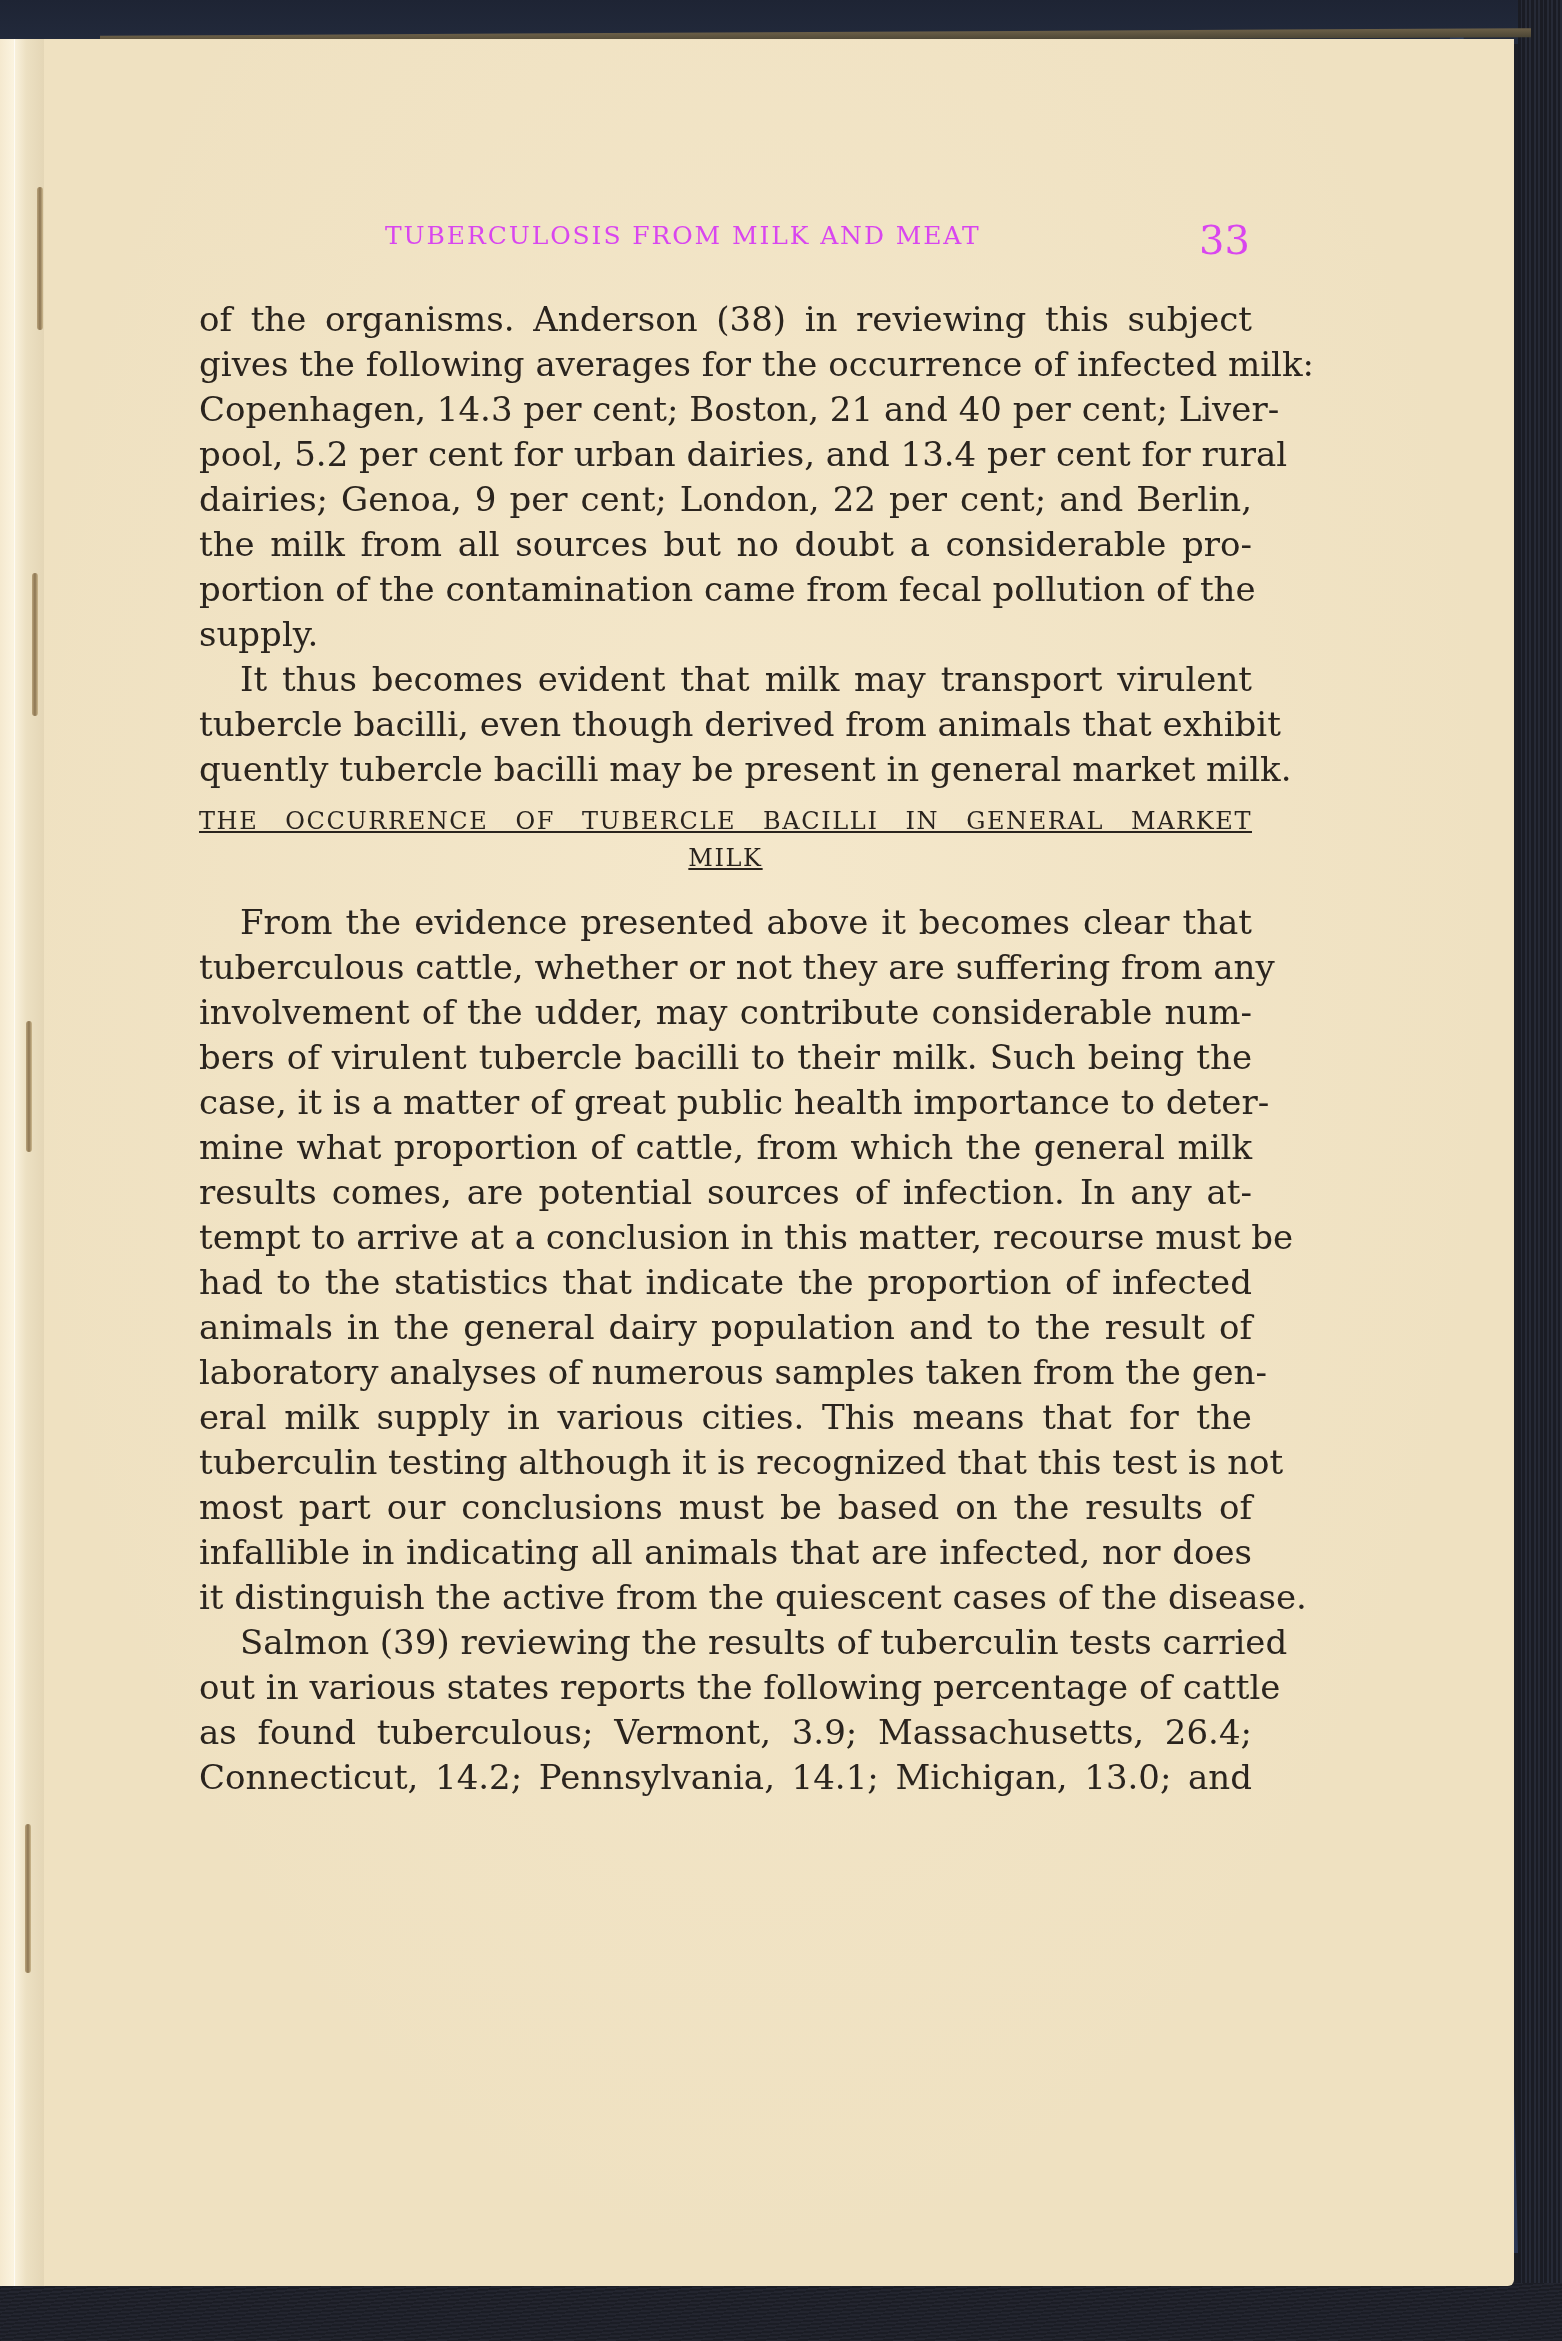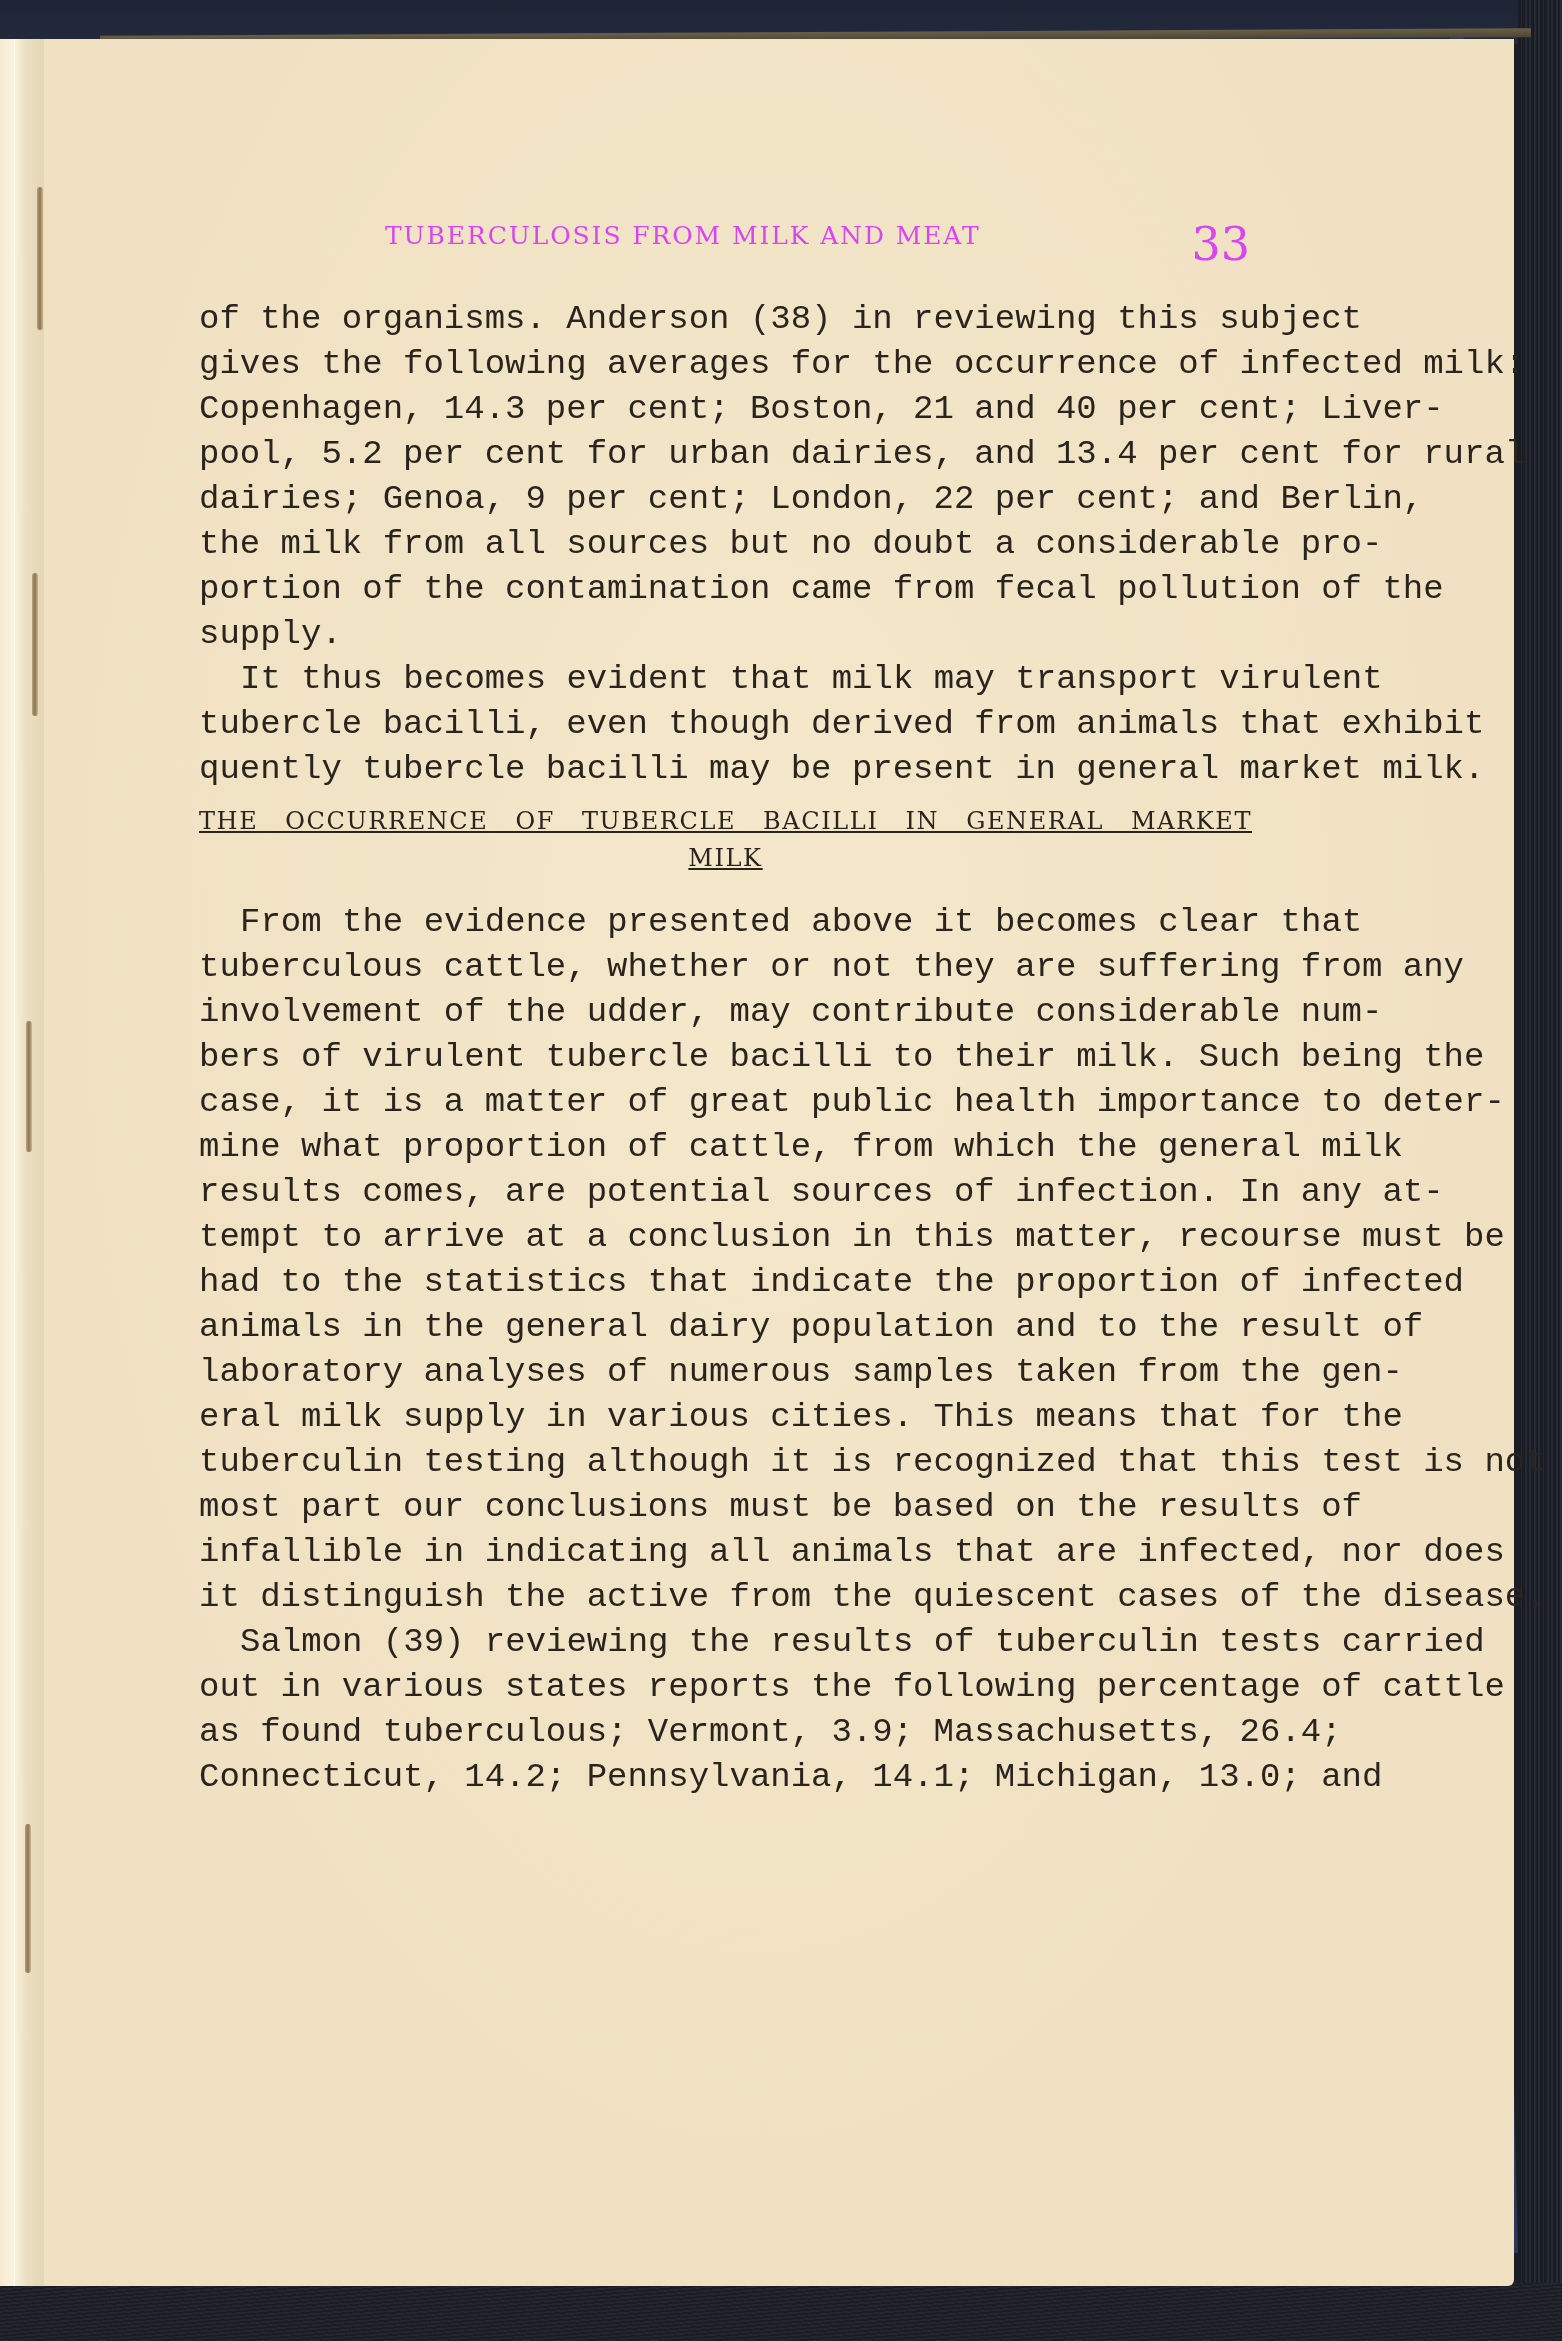--- a/index.html
+++ b/index.html
@@ -85,38 +85,37 @@
       color: #d946ef;
       white-space: nowrap;
     }
     .running-head .title {
       position: absolute;
       left: 0; top: 0;
     }
     .running-head .page-num {
       position: absolute;
       right: 0; top: -3.7px;
-      font-size: 46px;
+      font-size: 40px;
       letter-spacing: 0;
     }
     .text-block {
       position: absolute;
       left: 199px; top: 297px;
       width: 1053px;
       color: #2a241e;
       font-size: 34px;
       line-height: 45px;
     }
     .line {
       display: block;
       white-space: nowrap;
       text-align: justify;
       text-align-last: justify;
       height: 45px;
-      font-family: Liberation Mono, monospace;
     }
     .line.last {
       text-align-last: left;
     }
     .line.indent {
       padding-left: 41px;
     }
     .heading {
       display: block;
       font-size: 24px;

